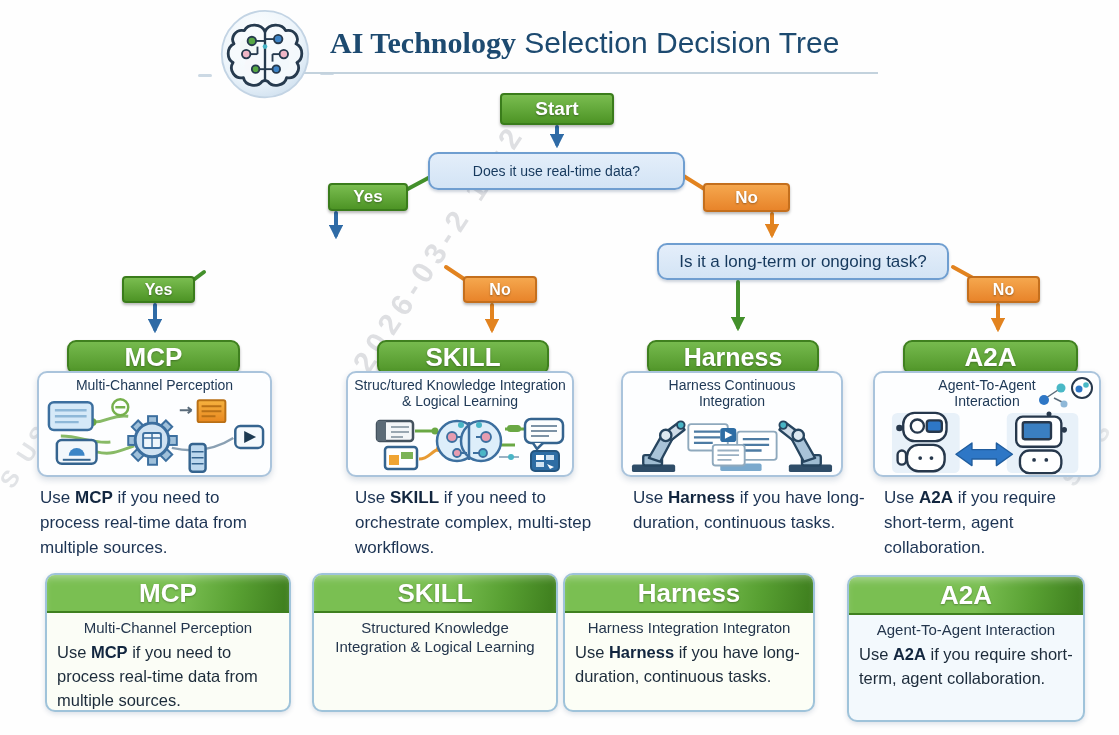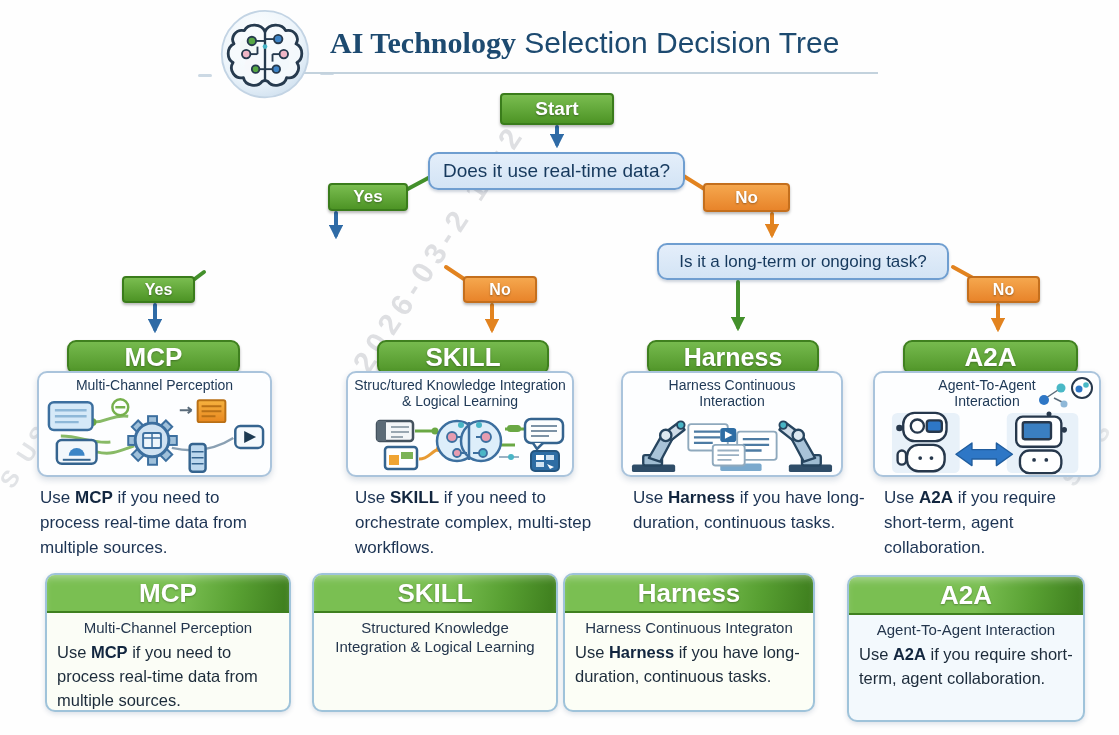--- a/index.html
+++ b/index.html
@@ -30,21 +30,21 @@
   
   .node{position:absolute;display:flex;align-items:center;justify-content:center;z-index:2;box-sizing:border-box;}
   .decision{background:linear-gradient(180deg,#e4eefa,#d3e4f5);border:2px solid #6f9ed0;border-radius:10px;
             color:#16395d;box-shadow:0 2px 3px rgba(30,60,100,.22);}
   .btn{border-radius:4px;color:#fff;font-weight:bold;text-shadow:0 1px 2px rgba(0,0,0,.35);
        box-shadow:0 2px 3px rgba(0,0,0,.28);}
   .btn-green{background:linear-gradient(180deg,#7abd50,#4d9425);border:2px solid #3a7c1b;}
   .btn-orange{background:linear-gradient(180deg,#f5a74e,#e8842a);border:2px solid #c46f1d;}
 
   .n-start{left:500px;top:93px;width:114px;height:32px;font-size:19px;}
-  .n-q1{left:428px;top:152px;width:257px;height:38px;font-size:19px;}
+  .n-q1{left:428px;top:152px;width:257px;height:38px;font-size:14px;}
   .n-yes1{left:328px;top:183px;width:80px;height:28px;font-size:17px;}
   .n-no1{left:703px;top:183px;width:87px;height:29px;font-size:17px;}
   .n-q2{left:206px;top:243px;width:241px;height:37px;font-size:17px;}
   .n-q3{left:657px;top:243px;width:292px;height:37px;font-size:17px;}
   .n-yes2{left:122px;top:276px;width:73px;height:27px;font-size:16px;}
   .n-no2{left:463px;top:276px;width:74px;height:27px;font-size:16px;}
   .n-no3{left:967px;top:276px;width:73px;height:27px;font-size:16px;}
 
   
   .tech-header{position:absolute;height:35px;z-index:2;display:flex;align-items:center;justify-content:center;
@@ -286,21 +286,21 @@
         <rect x="182" y="40" width="28" height="20" rx="4" fill="#2e6da4" stroke="#24557f" stroke-width="2"></rect>
         <rect x="187" y="44" width="8" height="5" fill="#ffffff"></rect>
         <rect x="197" y="44" width="8" height="5" fill="#cfe2f2"></rect>
         <rect x="187" y="51" width="8" height="5" fill="#cfe2f2"></rect>
         <path d="M198 53 l7 3 l-4 2 z" fill="#ffffff"></path>
       </g>
     </svg>
   </div>
 
   <div class="tech-body tb-harness">
-    <div class="tech-sub">Harness Continuous Interaction</div>
+    <div class="tech-sub">Harness Continuous Integration</div>
     <svg class="illus" width="212" height="62" viewBox="0 0 225 66">
       <g id="harm">
         <rect x="6" y="57" width="46" height="8" rx="2" fill="#2f4d68"></rect>
         <rect x="18" y="47" width="20" height="11" rx="2" fill="#9fbcd2" stroke="#27455f" stroke-width="2.5"></rect>
         <path d="M24 50 L40 22 l10 6 L36 54 z" fill="#a9c3d8" stroke="#27455f" stroke-width="2.5" stroke-linejoin="round"></path>
         <path d="M40 24 l16 -12 l6 8 l-14 11 z" fill="#cfdce8" stroke="#27455f" stroke-width="2.5" stroke-linejoin="round"></path>
         <circle cx="42" cy="26" r="6" fill="#dde8f0" stroke="#27455f" stroke-width="2.5"></circle>
         <circle cx="58" cy="15" r="4" fill="#49b5c6" stroke="#27455f" stroke-width="2"></circle>
       </g>
       <use href="#harm" transform="translate(225,0) scale(-1,1)"></use>
@@ -379,21 +379,21 @@
   </div>
   <div class="sum s-skill">
     <div class="sum-header">SKILL</div>
     <div class="sum-body">
       <div class="sum-sub">Structured Knowledge Integration &amp; Logical Learning</div>
     </div>
   </div>
   <div class="sum s-harness">
     <div class="sum-header">Harness</div>
     <div class="sum-body">
-      <div class="sum-sub">Harness Continuous Integraton</div>
+      <div class="sum-sub">Harness Integration Integraton</div>
       <div class="sum-text">
         <span>Use </span><b>Harness</b><span> if you have long-duration, continuous tasks.</span>
       </div>
     </div>
   </div>
   <div class="sum s-a2a">
     <div class="sum-header">A2A</div>
     <div class="sum-body">
       <div class="sum-sub">Agent-To-Agent Interaction</div>
       <div class="sum-text">

